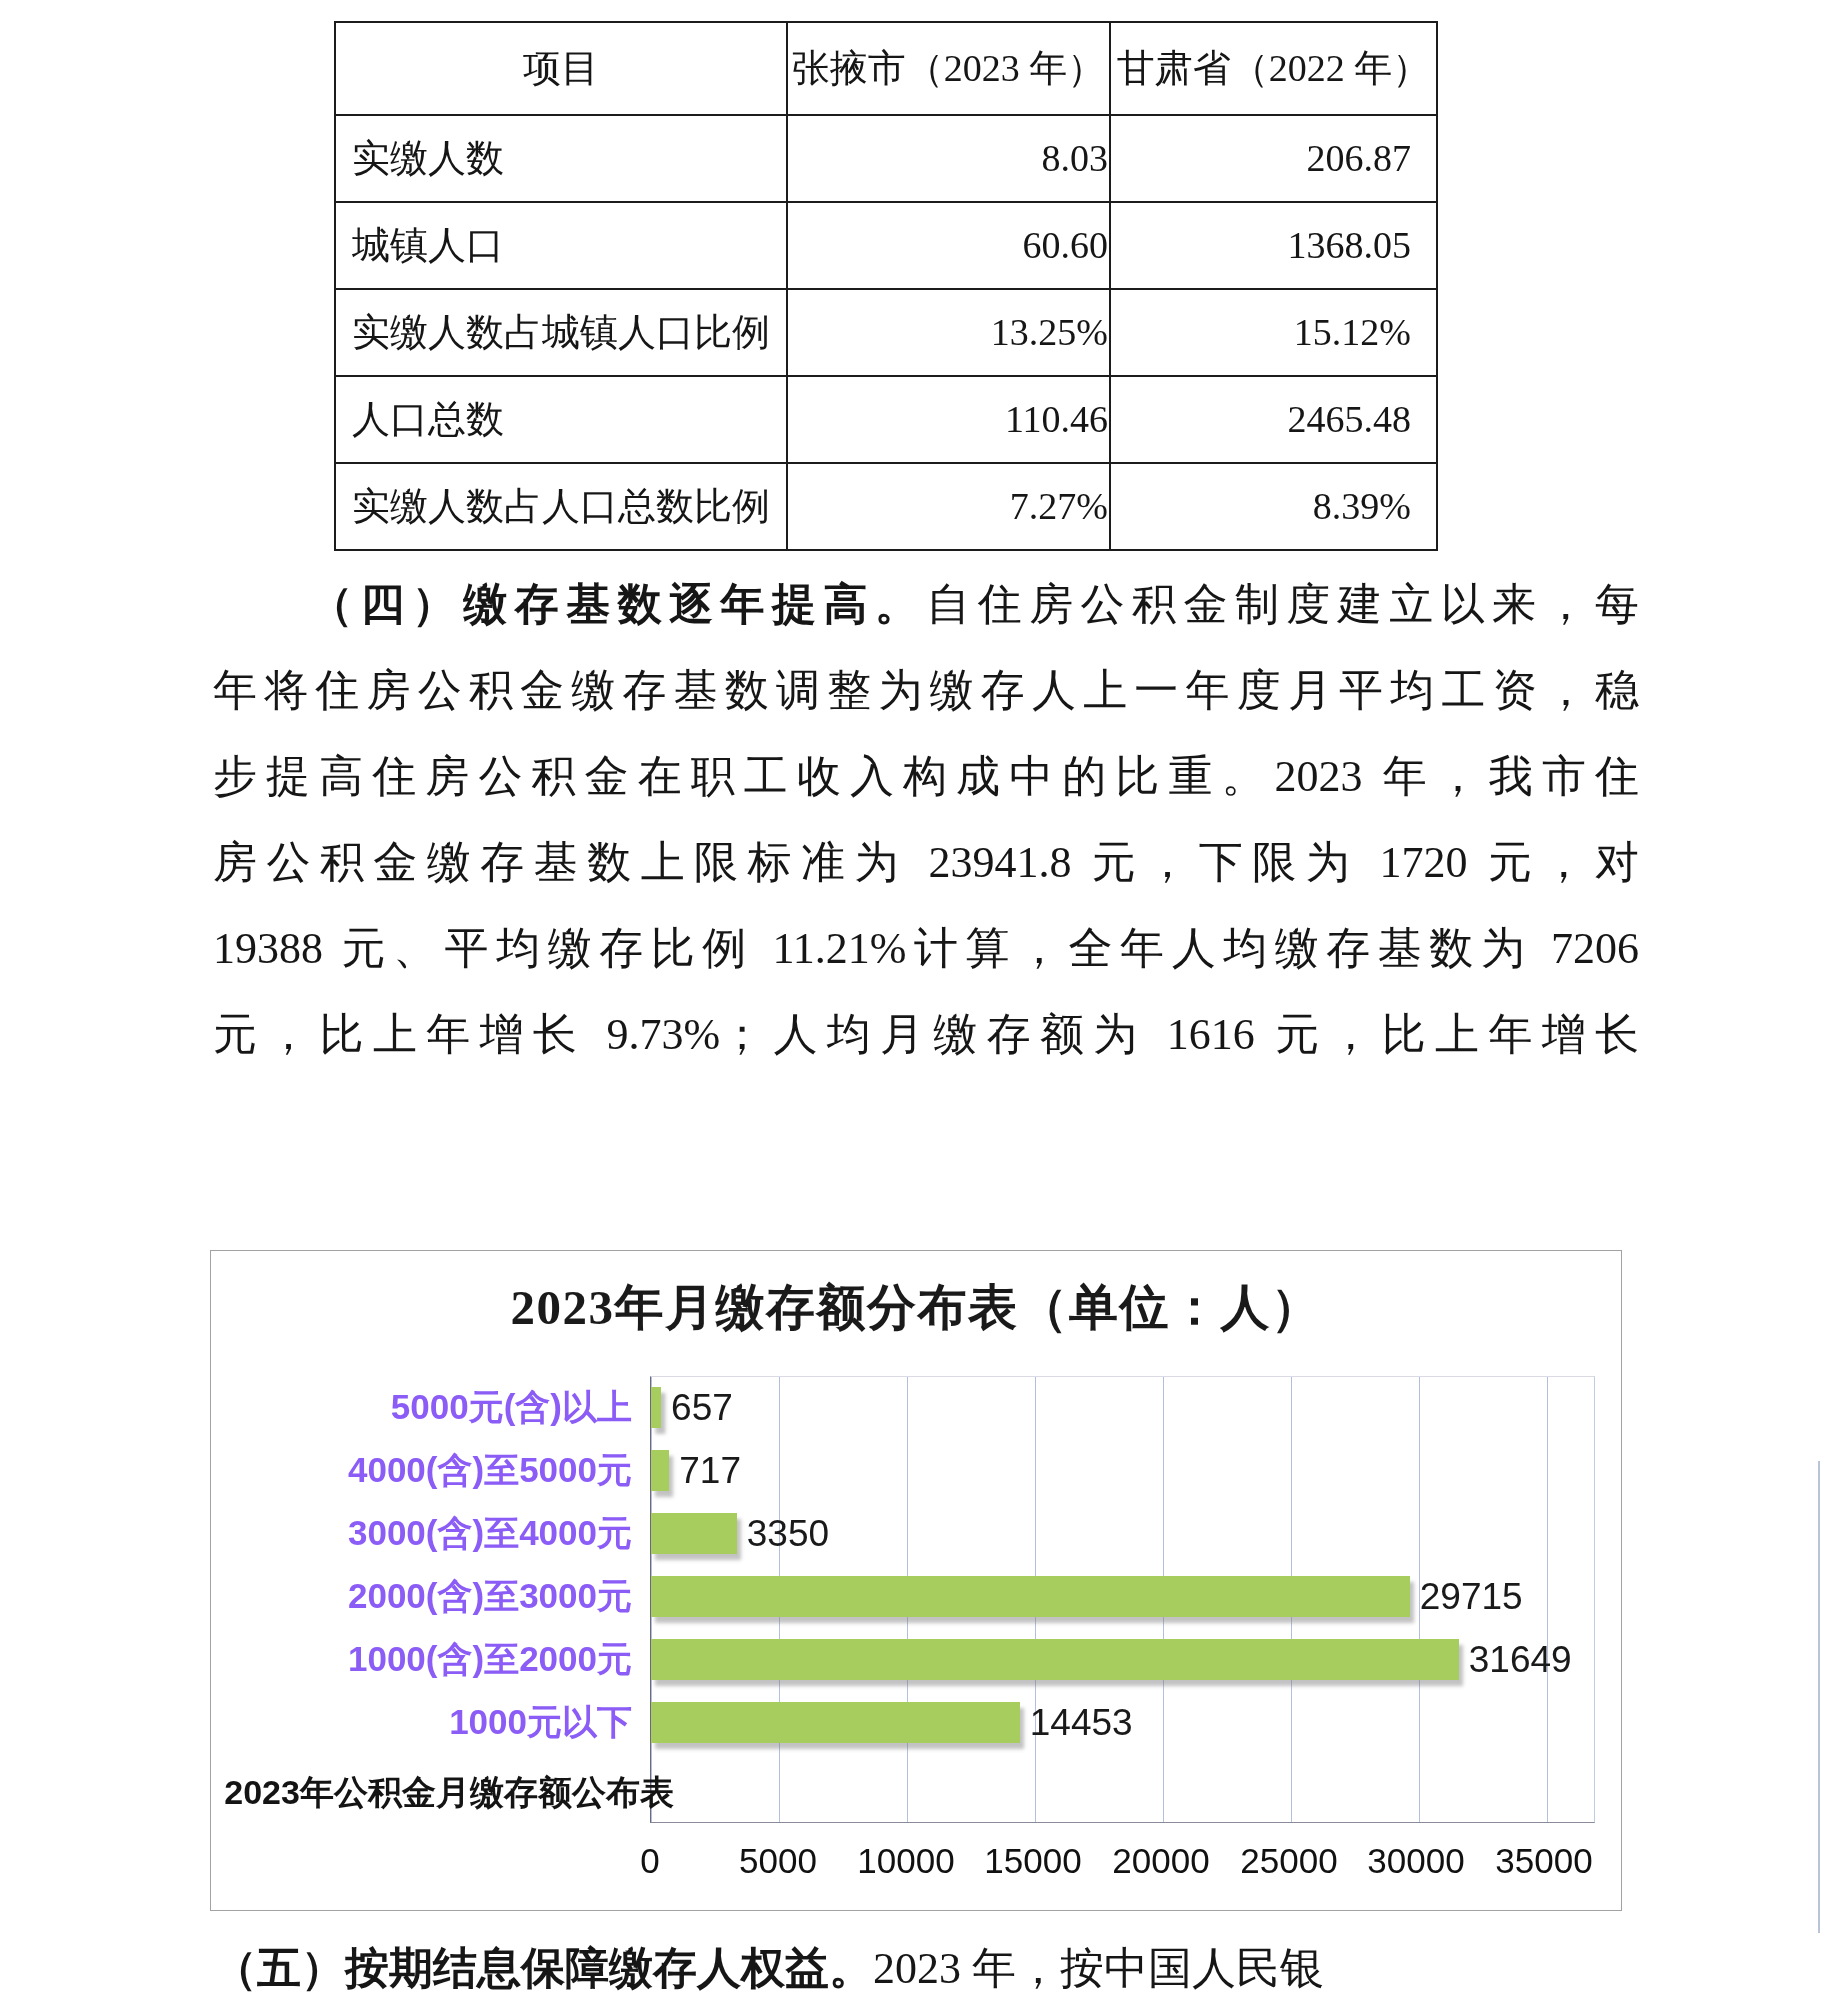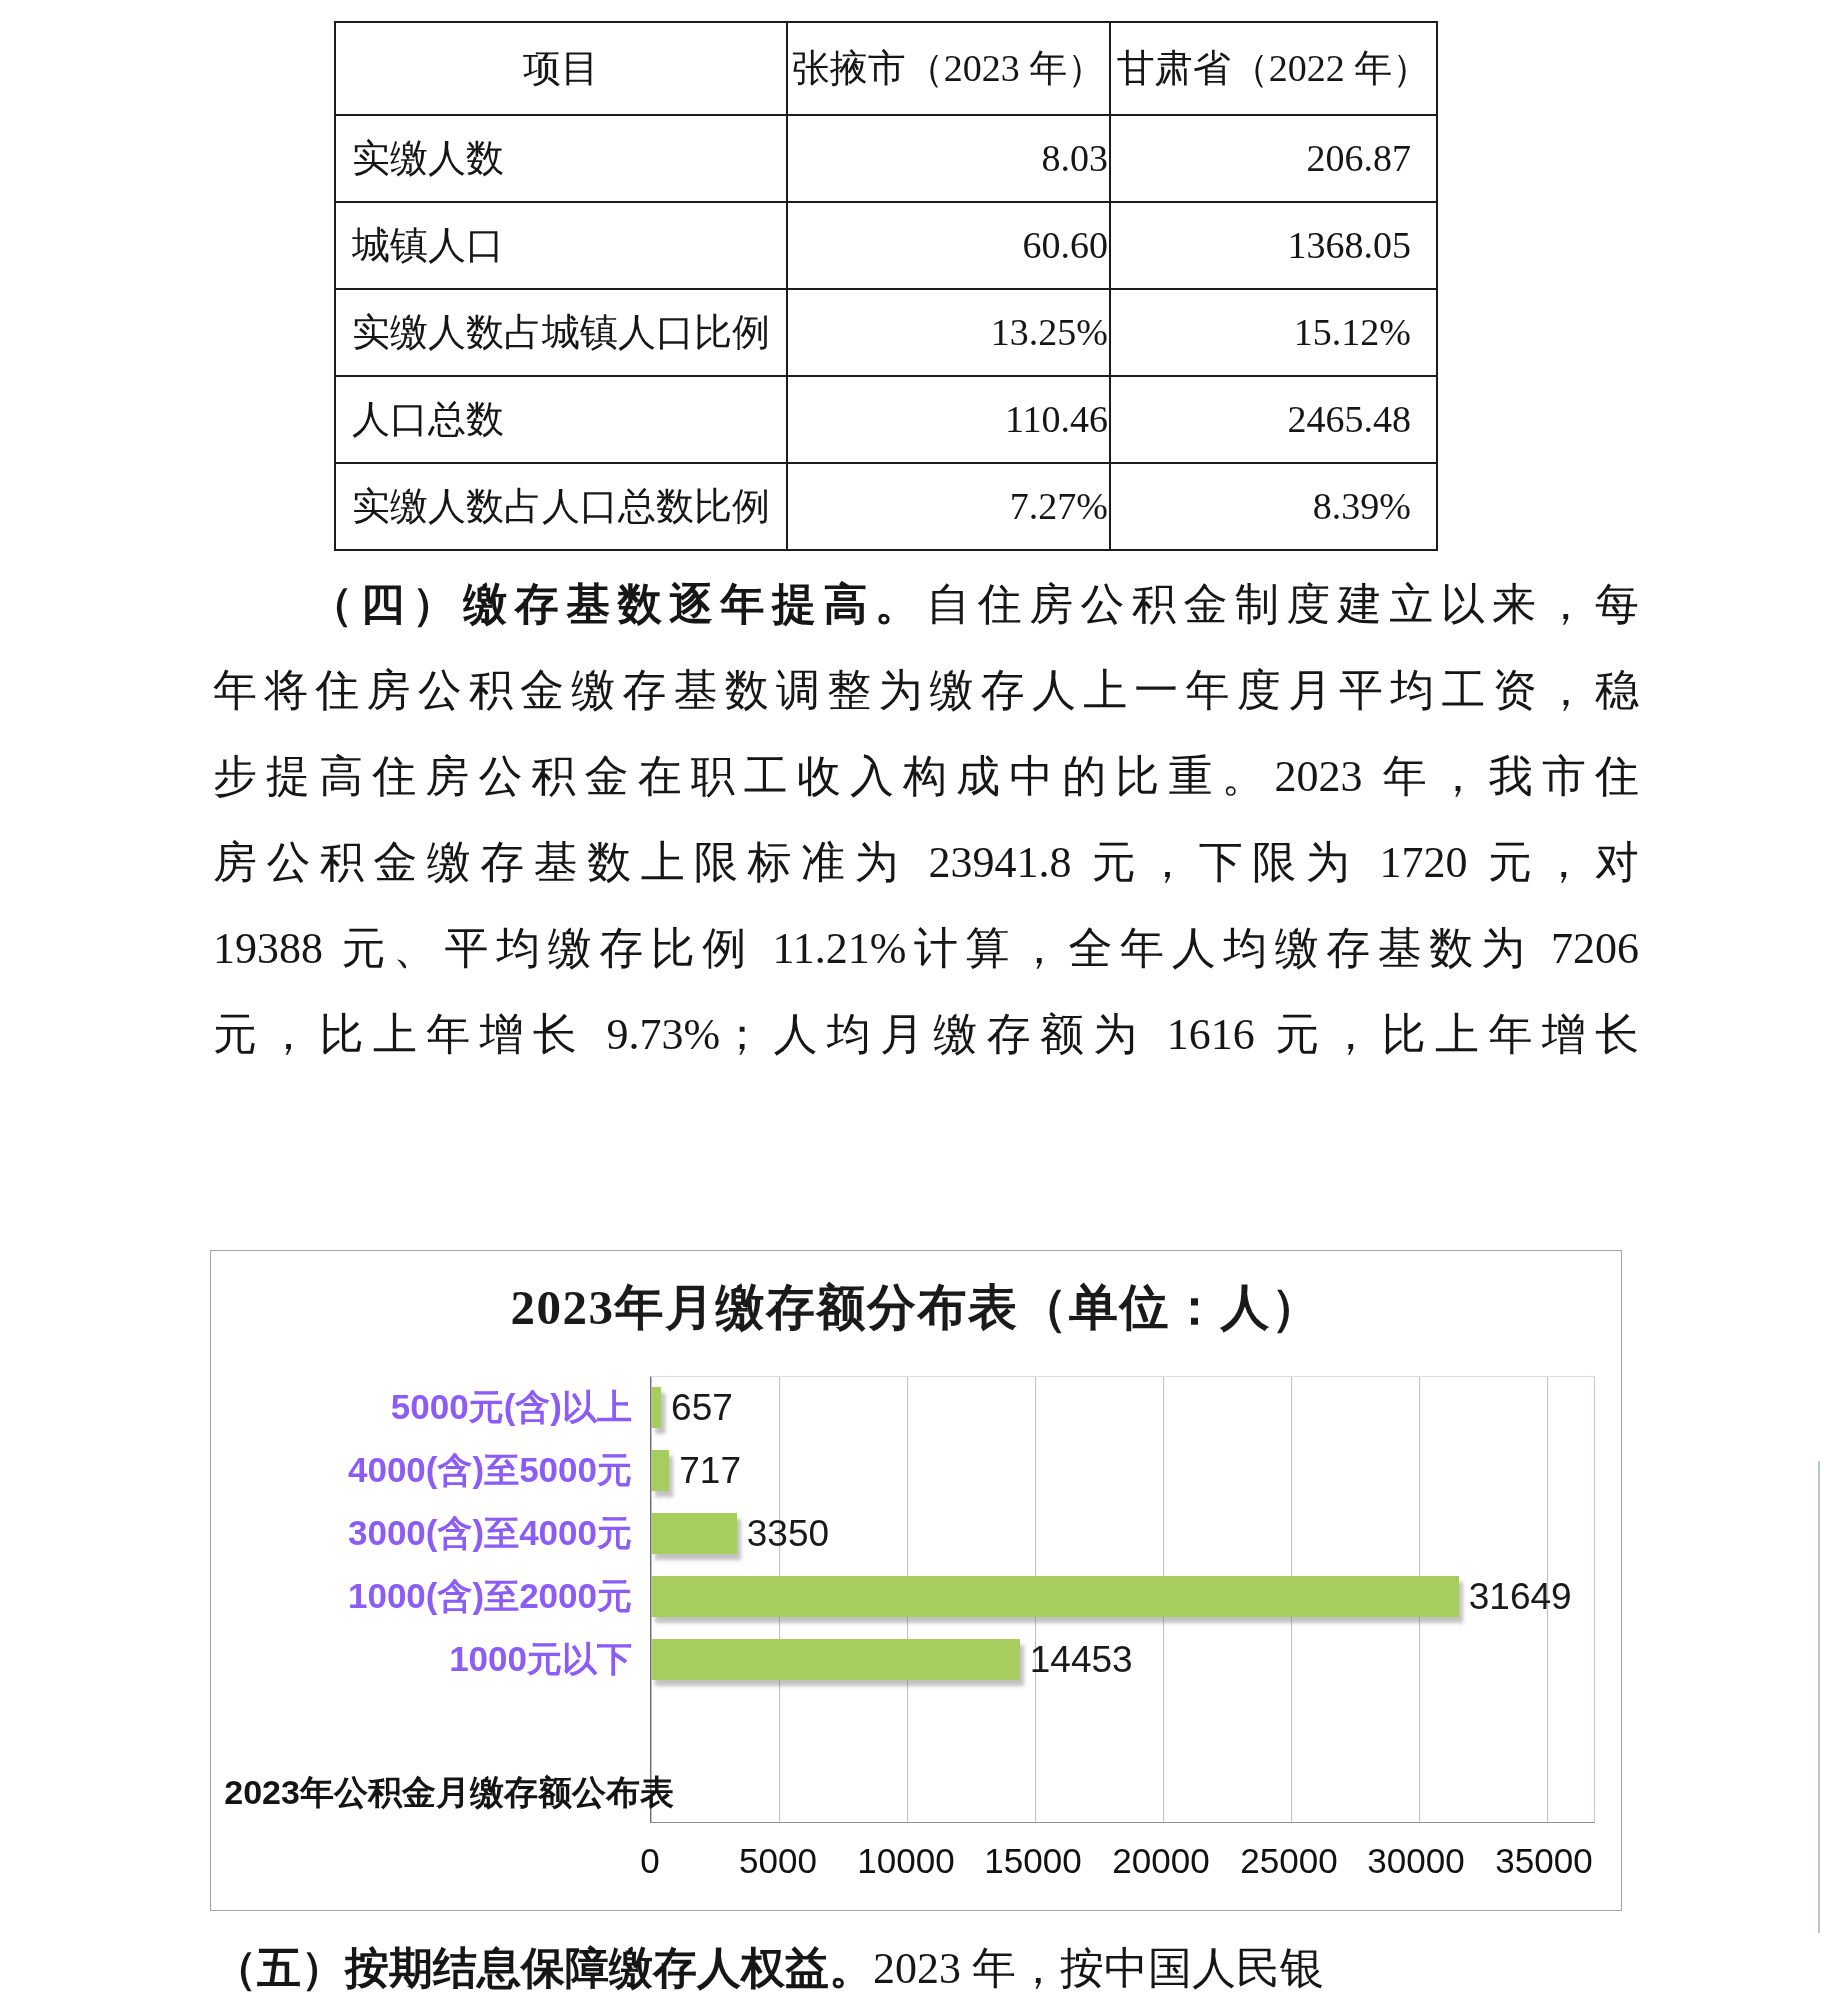--- a/index.html
+++ b/index.html
@@ -254,20 +254,27 @@
       </div>
 
       <div class="crow">
         <div class="clabel">3000(含)至4000元</div>
         <div class="cplot">
           <div class="cbar" style="width: 86px; background: rgb(167, 205, 95);"></div>
           <span class="cval">3350</span>
         </div>
       </div>
 
+      <div class="crow">
+        <div class="clabel">2000(含)至3000元</div>
+        <div class="cplot">
+          <div class="cbar" style="width: 759px; background: rgb(167, 205, 95);"></div>
+          <span class="cval">29715</span>
+        </div>
+      </div>
 
       <div class="crow">
         <div class="clabel">1000(含)至2000元</div>
         <div class="cplot">
           <div class="cbar" style="width: 808px; background: rgb(167, 205, 95);"></div>
           <span class="cval">31649</span>
         </div>
       </div>
 
       <div class="crow">

